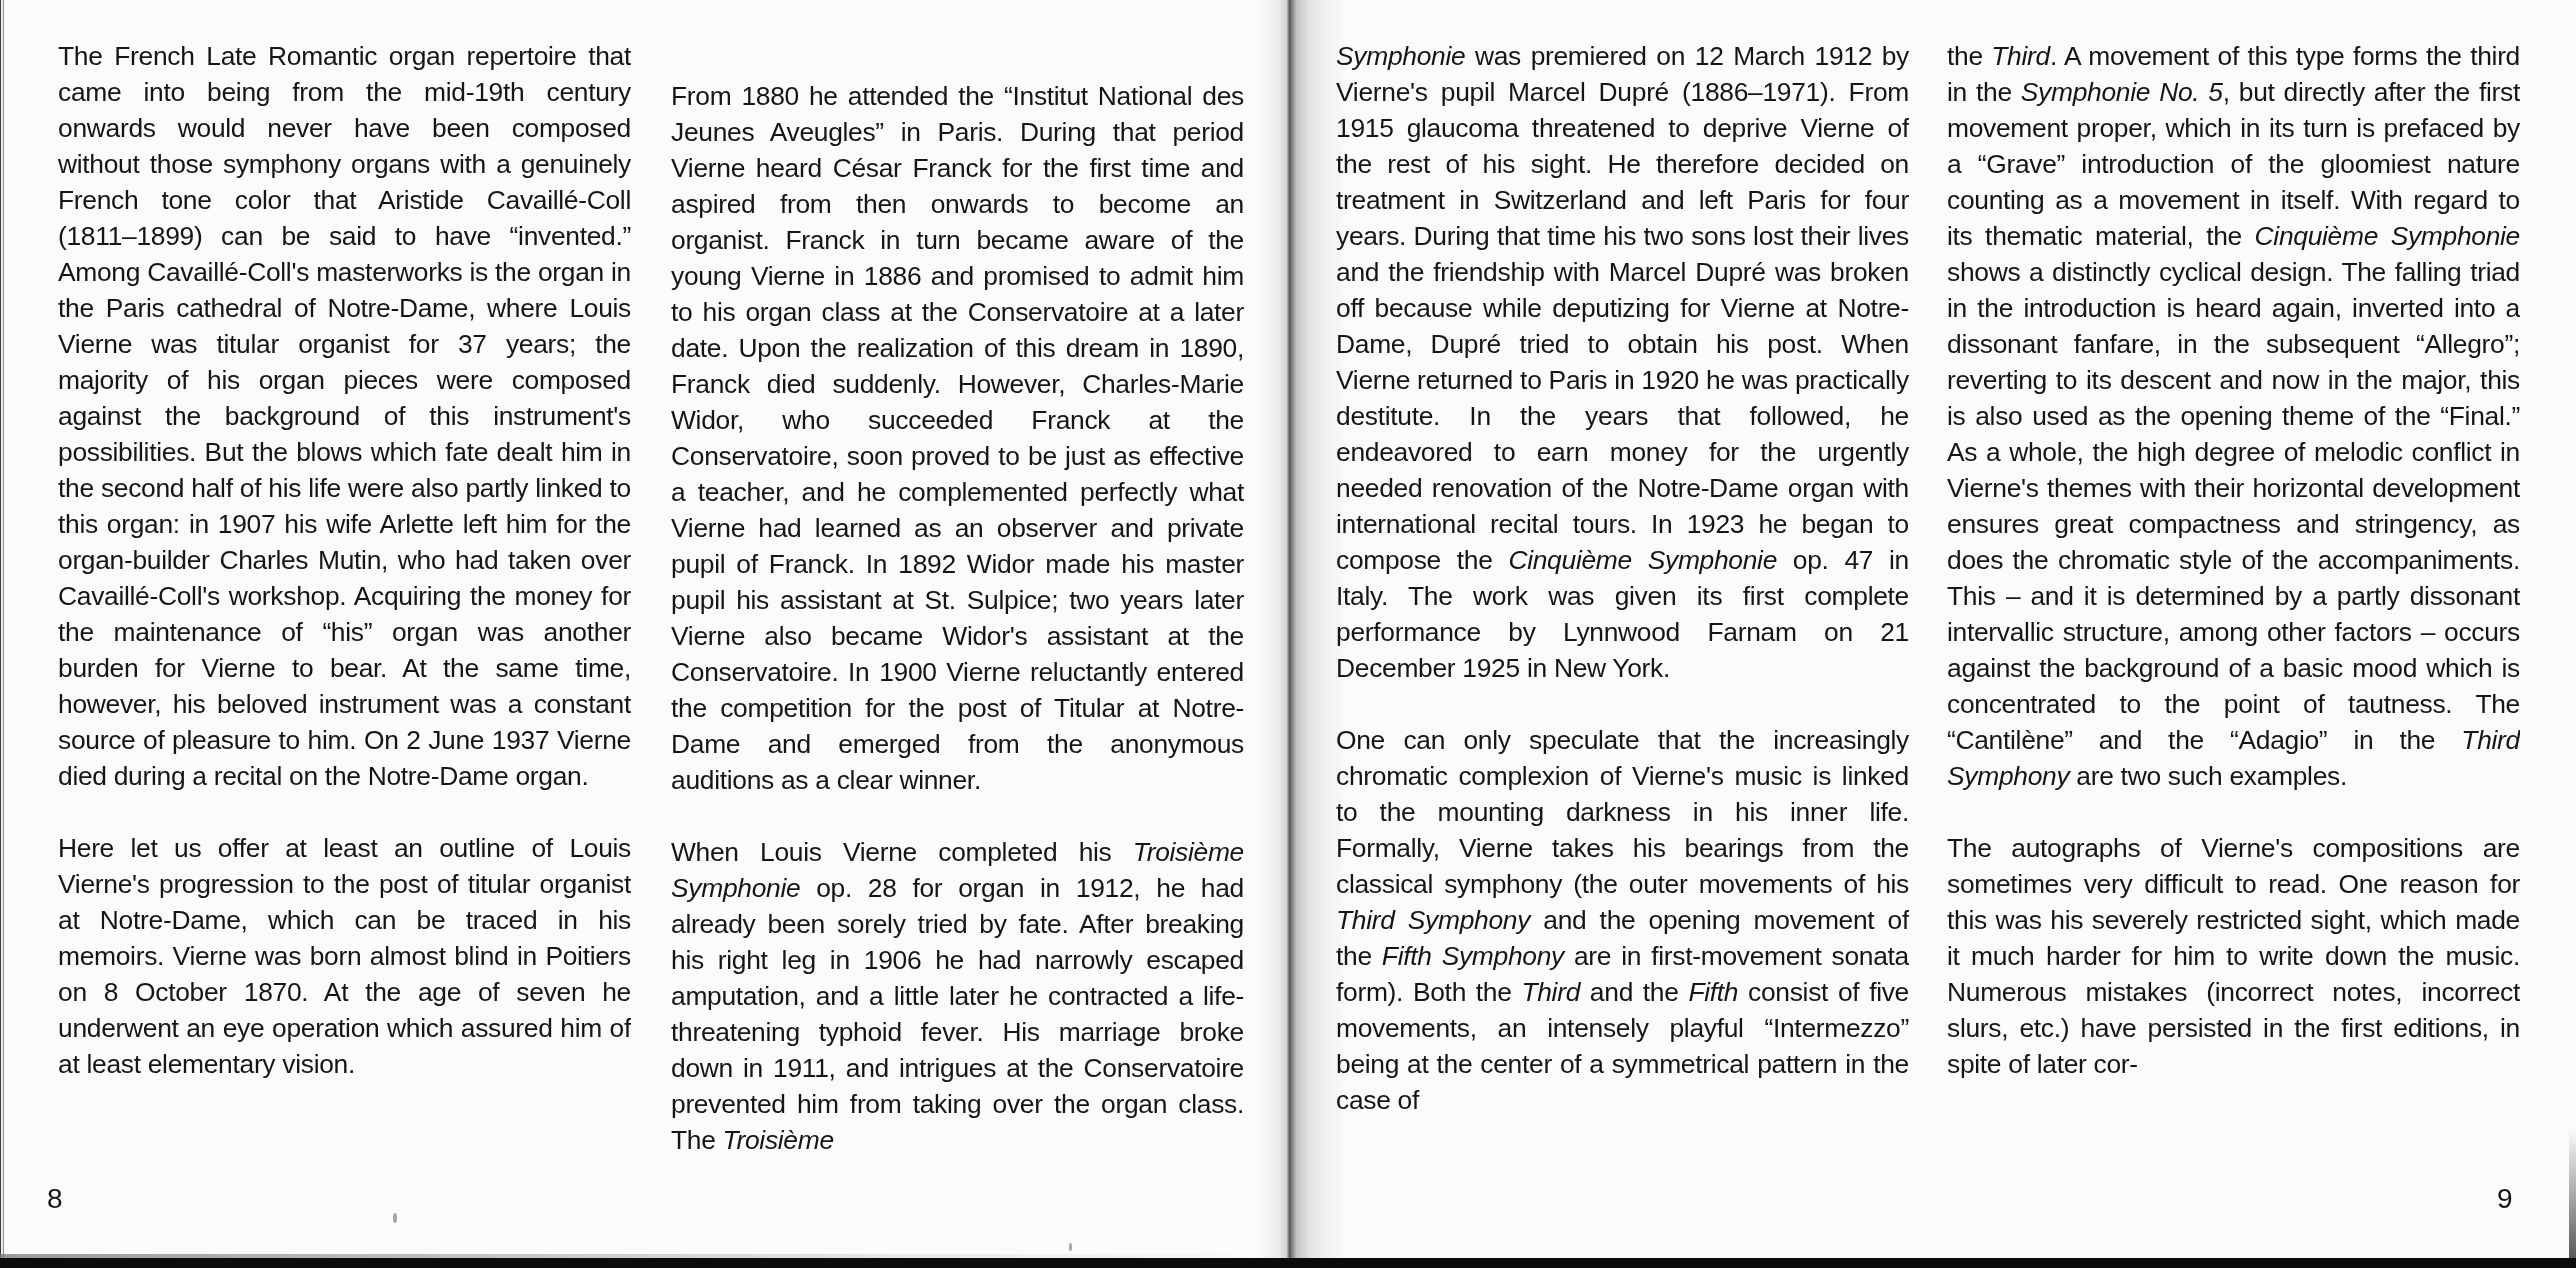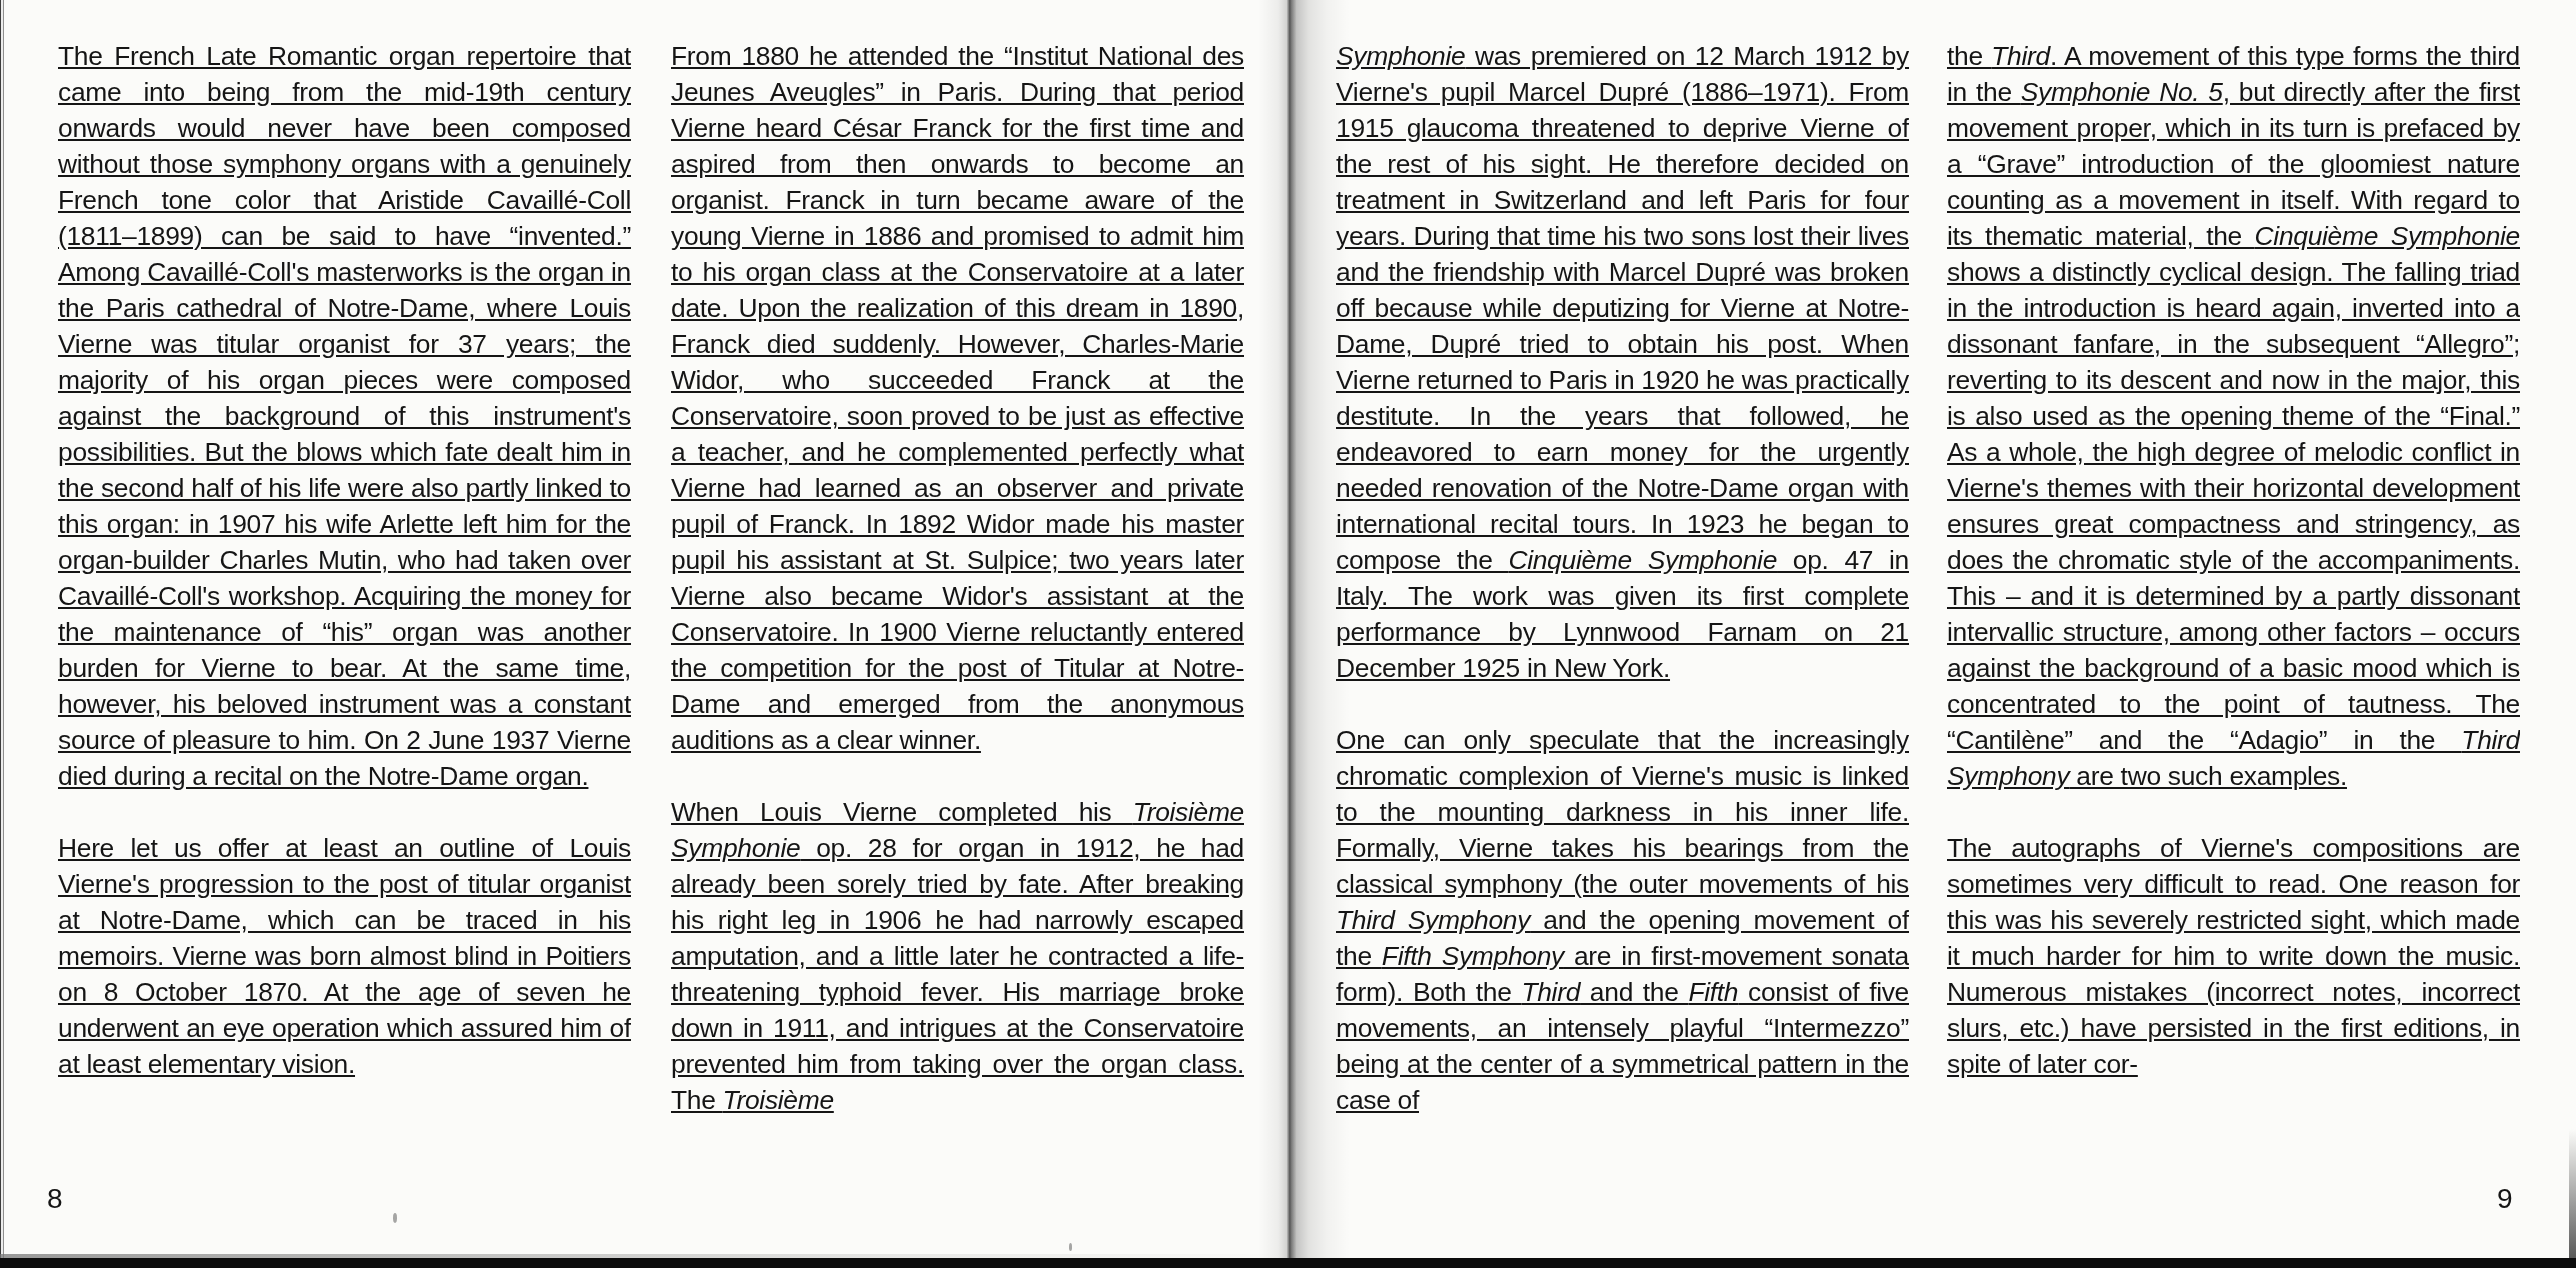--- a/index.html
+++ b/index.html
@@ -14,35 +14,34 @@
     overflow:hidden;
     font-family:"Liberation Sans", sans-serif;
     color:var(--ink);
   }
   .column{
     position:absolute;
     top:38px;
     width:573px;
     height:1138px;
     overflow:hidden;
-    text-decoration:underline;
   }
   .column p{
     margin:0 0 36px 0;
     font-size:26.4px;
     line-height:36px;
     letter-spacing:-0.3px;
     text-align:justify;
     hyphens:auto;
     -webkit-hyphens:auto;
     color:var(--ink);
   }
   .column p:last-child{margin-bottom:0;}
   #col-8-1{left:58px;}
-  #col-8-2{left:671px;}
+  #col-8-2{left:671px;margin-top:40px;}
   #col-9-1{left:1336px;}
   #col-9-2{left:1947px;}
   .page-number{
     position:absolute;
     top:1184px;
     font-size:28px;
     line-height:30px;
     color:var(--ink);
   }
   #pagenum-8{left:47px;}

